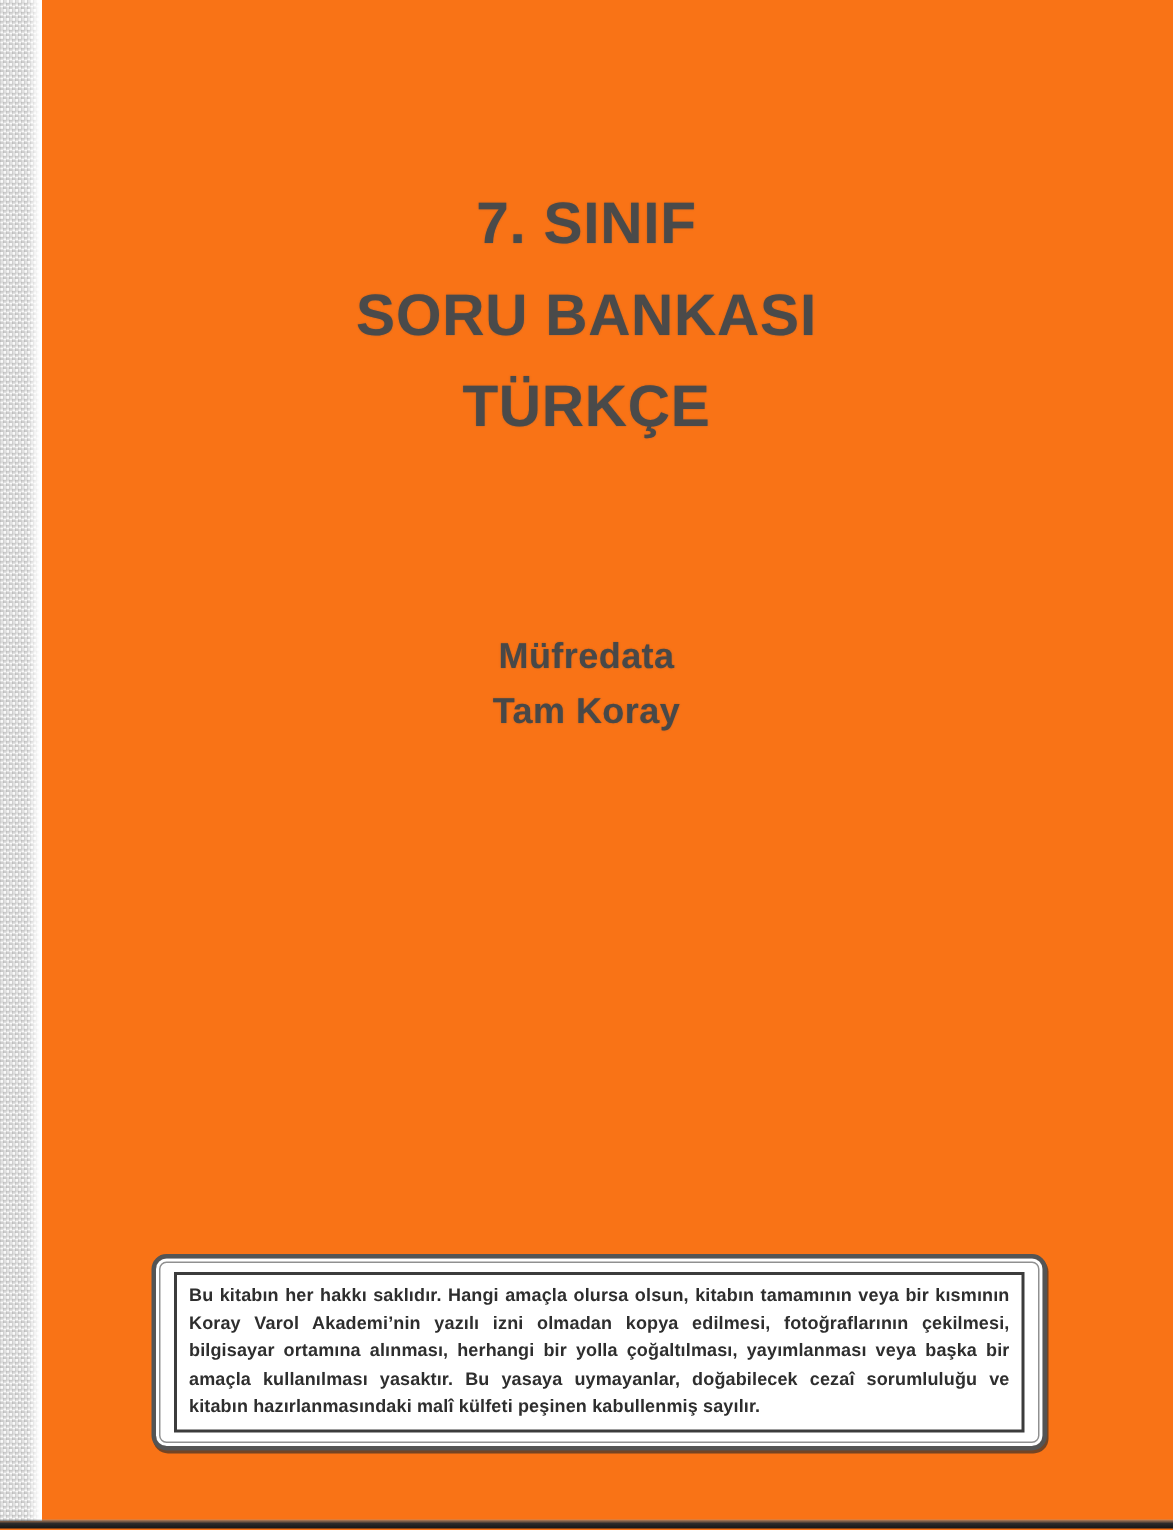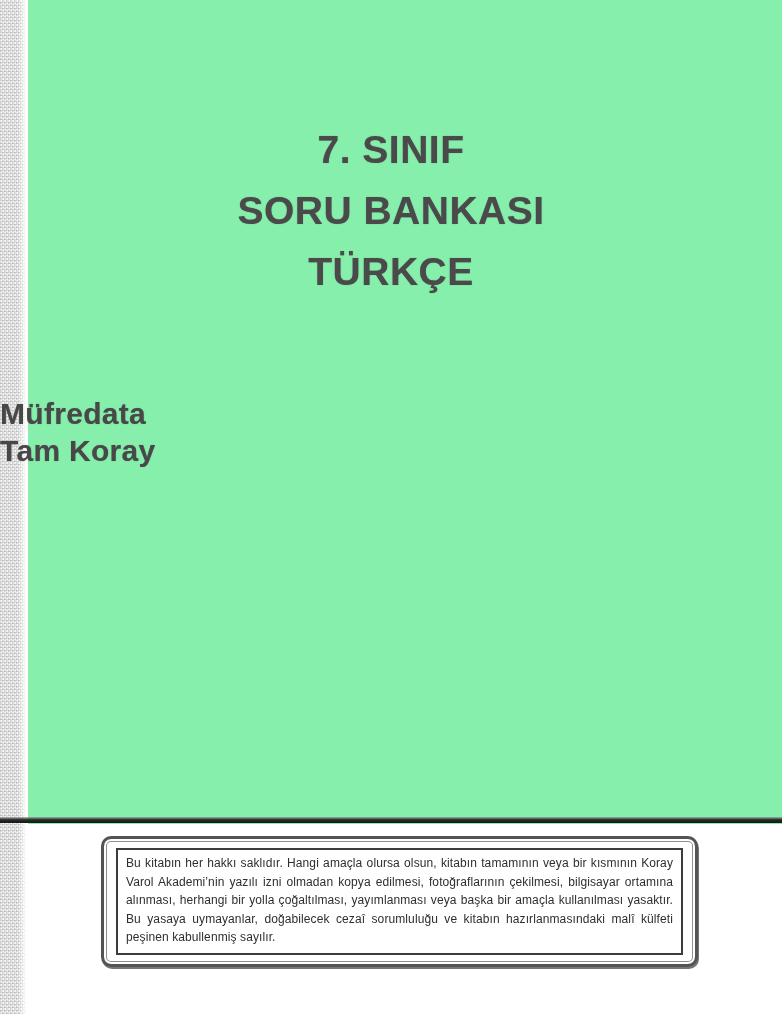--- a/index.html
+++ b/index.html
@@ -10,22 +10,22 @@
   }
   html,body{margin:0;padding:0;}
   body{
     width:782px;height:1020px;
     background:#ffffff;
     overflow:hidden;
     font-family:"Liberation Sans", sans-serif;
   }
   .page{
     position:relative;
-    width:782px;height:824px;
-    background:#86efac;
+    width:782px;height:1020px;
+    background:#f97316;
   }
   
   .edge-texture{
     position:absolute;left:0;top:0;
     width:27px;height:1014px;
     background-color:#fafafa;
     background-image:
       repeating-linear-gradient(0deg, rgba(110,110,110,0.20) 0 1px, rgba(255,255,255,0) 1px 3px),
       repeating-linear-gradient(90deg, rgba(120,120,120,0.16) 0 1px, rgba(255,255,255,0) 1px 2px),
       repeating-conic-gradient(rgba(140,140,140,0.22) 0% 25%, rgba(255,255,255,0) 25% 50%);
@@ -42,40 +42,42 @@
     text-align:center;
     font-weight:bold;
     font-size:39px;
     line-height:61px;
     letter-spacing:0.5px;
     color:var(--title-ink);
     text-shadow:0 0 1px rgba(74,74,74,0.55);
   }
   
   .subtitle-block{
-    position:absolute;top:395px;left:0;width:782px;
+    position:absolute;top:419px;left:0;width:782px;
+    text-align:center;
     font-weight:bold;
-    font-size:30px;
+    font-size:24px;
     line-height:37px;
     letter-spacing:0.3px;
     color:#484848;
     text-shadow:0 0 1px rgba(72,72,72,0.5);
   }
   
   .copyright-outer{
     position:absolute;left:101px;top:836px;width:597px;
     box-sizing:border-box;
     border:3px solid var(--box-border);
     border-radius:10px;
     padding:9px 12px;
     background:#ffffff;
     box-shadow:
       inset 0 0 0 2px #ffffff,
       inset 0 0 0 3px #909090,
       1px 2px 0 rgba(45,45,45,0.65);
+    font-weight: bold;
   }
   .copyright-inner{
     border:2px solid #3c3c3c;
     padding:4px 8px 6px 8px;
     min-height:92px;
     box-sizing:content-box;
   }
   .copyright-text{
     margin:0;
     font-size:12px;

